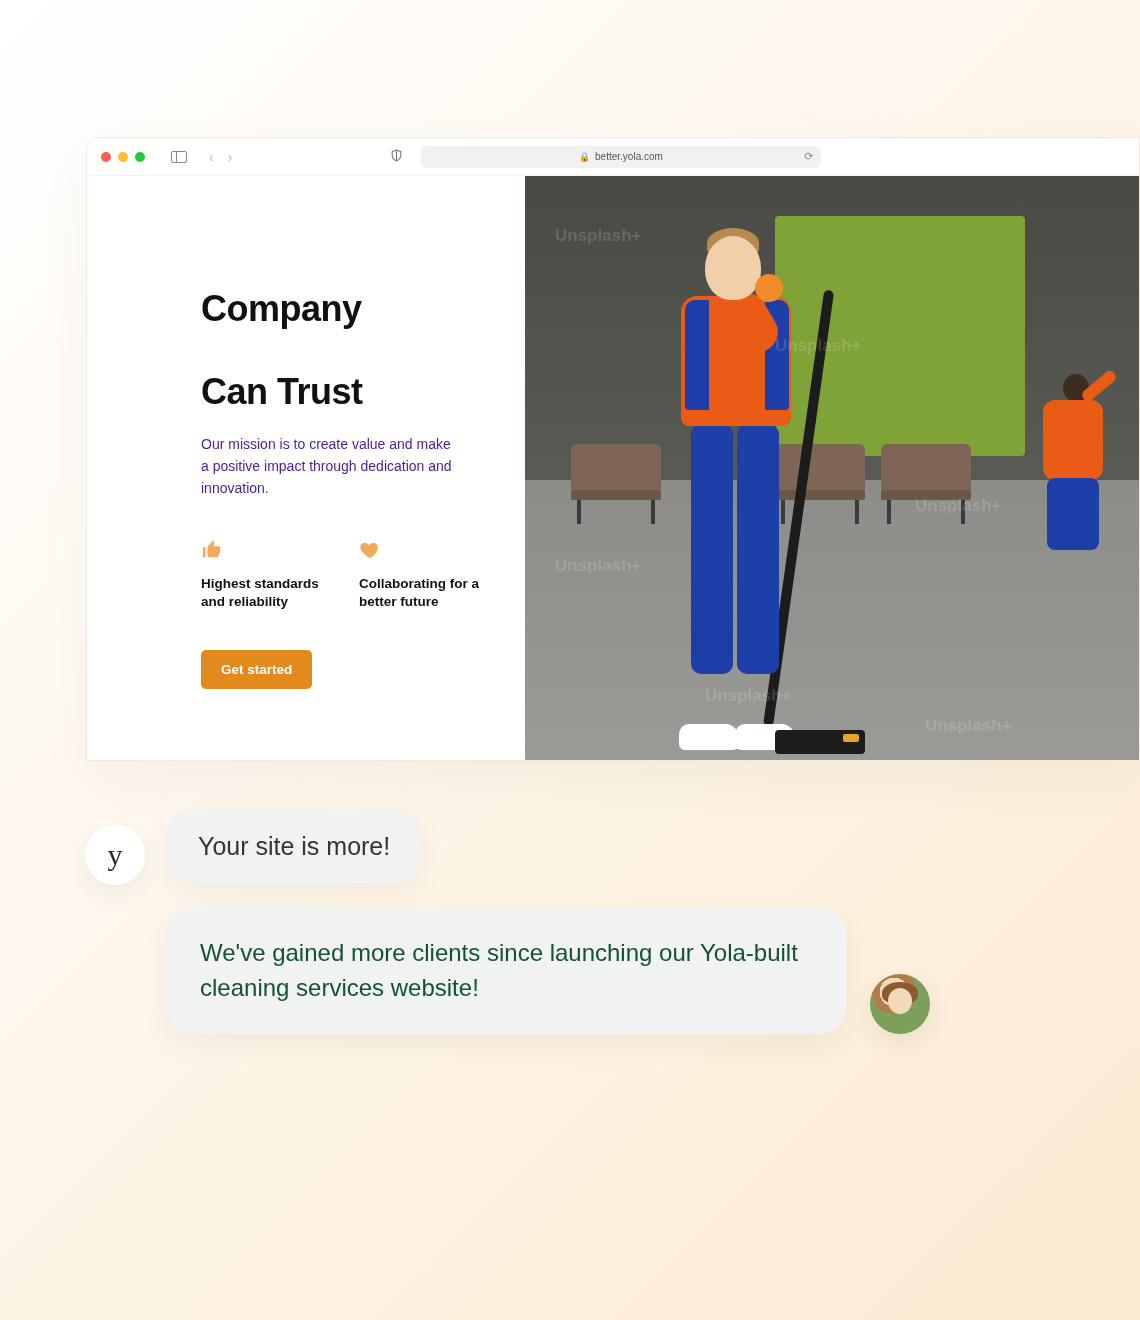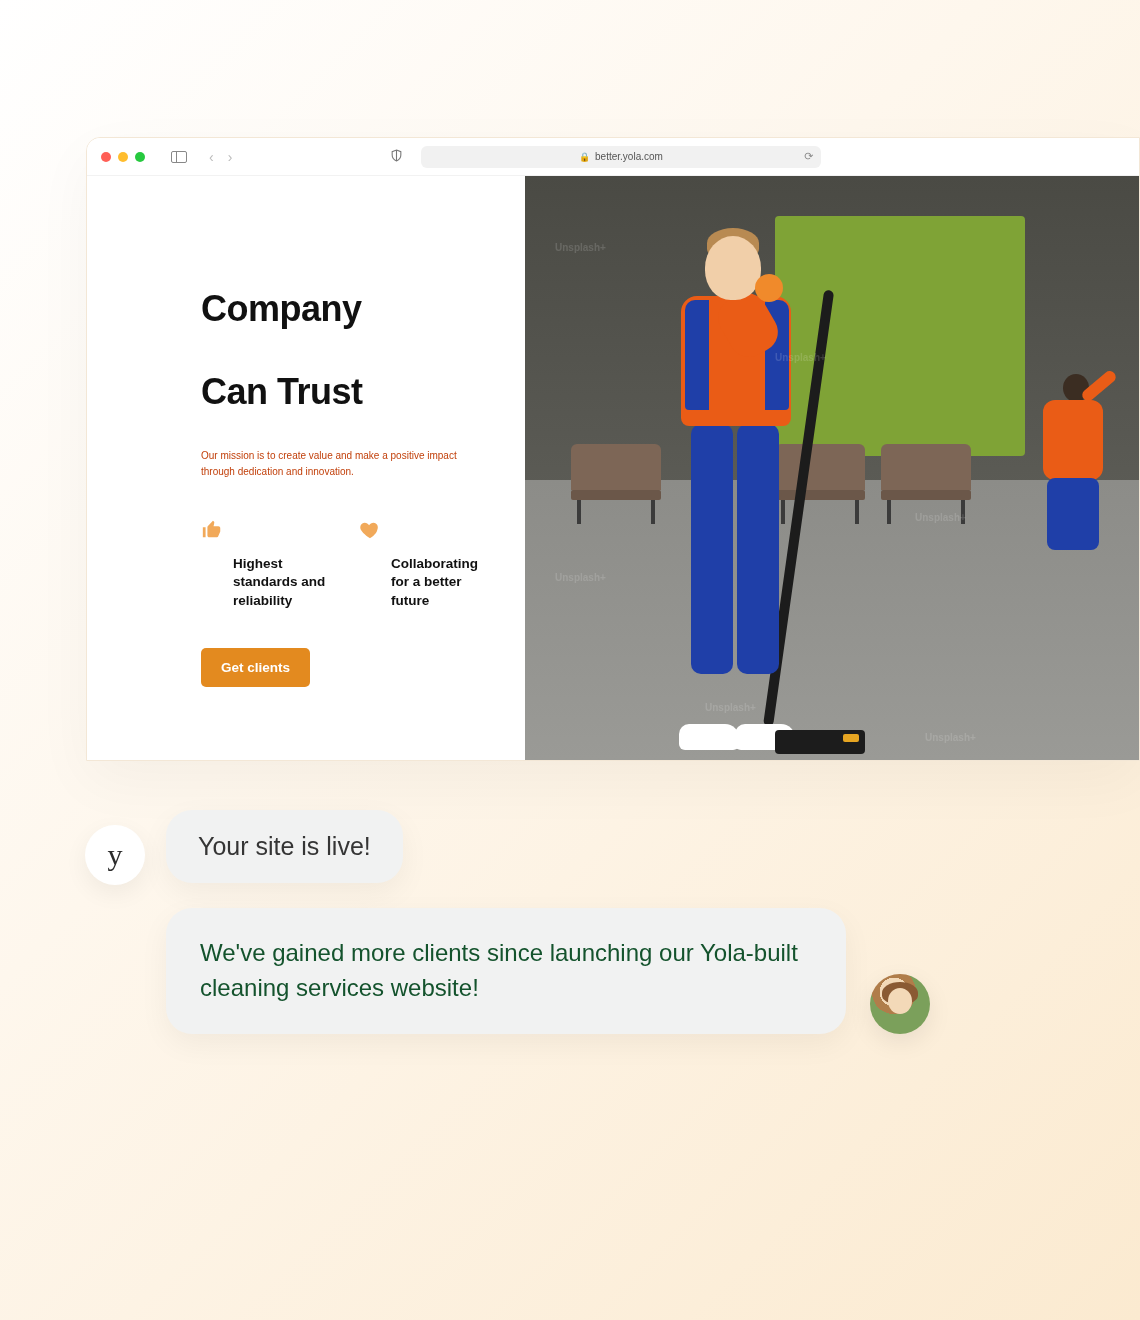--- a/index.html
+++ b/index.html
@@ -83,36 +83,36 @@
 
   .hero-title {
     font-size: 36px;
     font-weight: 800;
     line-height: 1.15;
     color: #111;
     letter-spacing: -0.5px;
   }
 
   .hero-sub {
-    margin-top: 36px;
-    font-size: 10px;
+    margin-top: 22px;
+    font-size: 14px;
     line-height: 1.55;
-    color: #c2410c;
+    color: #4c1d95;
     max-width: 260px;
   }
 
   .features {
     margin-top: 40px;
     display: flex;
     gap: 28px;
   }
   .feature { width: 130px; }
   .feature .icon { height: 22px; margin-bottom: 14px; }
   .feature .icon svg { width: 22px; height: 22px; }
-  .feature .label { font-size: 13.5px; font-weight: 700; line-height: 1.35; color:#111;margin-left:32px; }
+  .feature .label { font-size: 13.5px; font-weight: 700; line-height: 1.35; color:#111; }
 
   .cta-button {
     margin-top: 38px;
     display: inline-block;
     background: #e38a1f;
     color: #fff;
     font-size: 13.5px;
     font-weight: 600;
     padding: 12px 20px;
     border-radius: 5px;
@@ -191,23 +191,22 @@
 
   .person-bg {
     position:absolute; right:16px; bottom:210px; width:90px; height:190px;
   }
   .pb-torso { position:absolute; top:40px; left:10px; width:60px; height:80px; background:#ea5c16; border-radius:12px; }
   .pb-pants { position:absolute; top:118px; left:14px; width:52px; height:72px; background:#1f3fa8; border-radius:8px; }
   .pb-head { position:absolute; top:14px; left:30px; width:26px; height:28px; background:#3b2d22; border-radius:50%; }
   .pb-arm { position:absolute; top:20px; left:46px; width:40px; height:12px; background:#ea5c16; border-radius:6px; transform:rotate(-40deg); }
 
   .watermark {
-    position:absolute; color:rgba(255,255,255,0.15); font-size:10px; font-weight:600;
+    position:absolute; color:rgba(255,255,255,0.15); font-size:17px; font-weight:600;
     pointer-events:none;
-    margin-top:16px;
   }
 
   
   .avatar-y {
     position:absolute; left:85px; top:825px; width:60px; height:60px;
     background:#fff; border-radius:50%;
     display:flex; align-items:center; justify-content:center;
     box-shadow: 0 8px 24px rgba(0,0,0,0.06);
   }
   .avatar-y span { font-size:30px; font-weight:400; color:#2b2b2b; font-family: Georgia, serif; }
@@ -292,21 +291,21 @@
         <div class="feature">
           <div class="icon">
             <svg viewBox="0 0 24 24" fill="#f1a95a">
                 <path d="M12 21s-7.5-4.6-10-9.3C.4 8.2 2.3 4 6.2 4c2.1 0 3.7 1.2 4.8 2.8C12.1 5.2 13.7 4 15.8 4c3.9 0 5.8 4.2 4.2 7.7C19.5 16.4 12 21 12 21z"></path>
               </svg>
           </div>
           <div class="label">Collaborating for a better future</div>
         </div>
       </div>
 
-      <button class="cta-button">Get clients</button>
+      <button class="cta-button">Get started</button>
     </div>
 
     <div class="page-right">
       <div class="wall-green"></div>
       <div class="floor"></div>
       <div class="chair" style="left:46px;">
         <div class="back"></div>
           <div class="seat"></div>
         <div class="leg" style="left:6px;"></div>
           <div class="leg" style="right:6px;"></div>
@@ -355,20 +354,20 @@
       <div class="watermark" style="left:400px; top:540px;">Unsplash+</div>
     </div>
   </div>
 </div>
 
 <div class="avatar-y">
   <span>y</span>
 </div>
 
 <div class="bubble1">
-  <div class="text">Your site is live!</div>
+  <div class="text">Your site is more!</div>
 </div>
 
 <div class="bubble2">
   <div class="text">We've gained more clients since launching our Yola-built cleaning services website!</div>
 </div>
 
 <div class="avatar-user"></div>
 
 </body></html>

